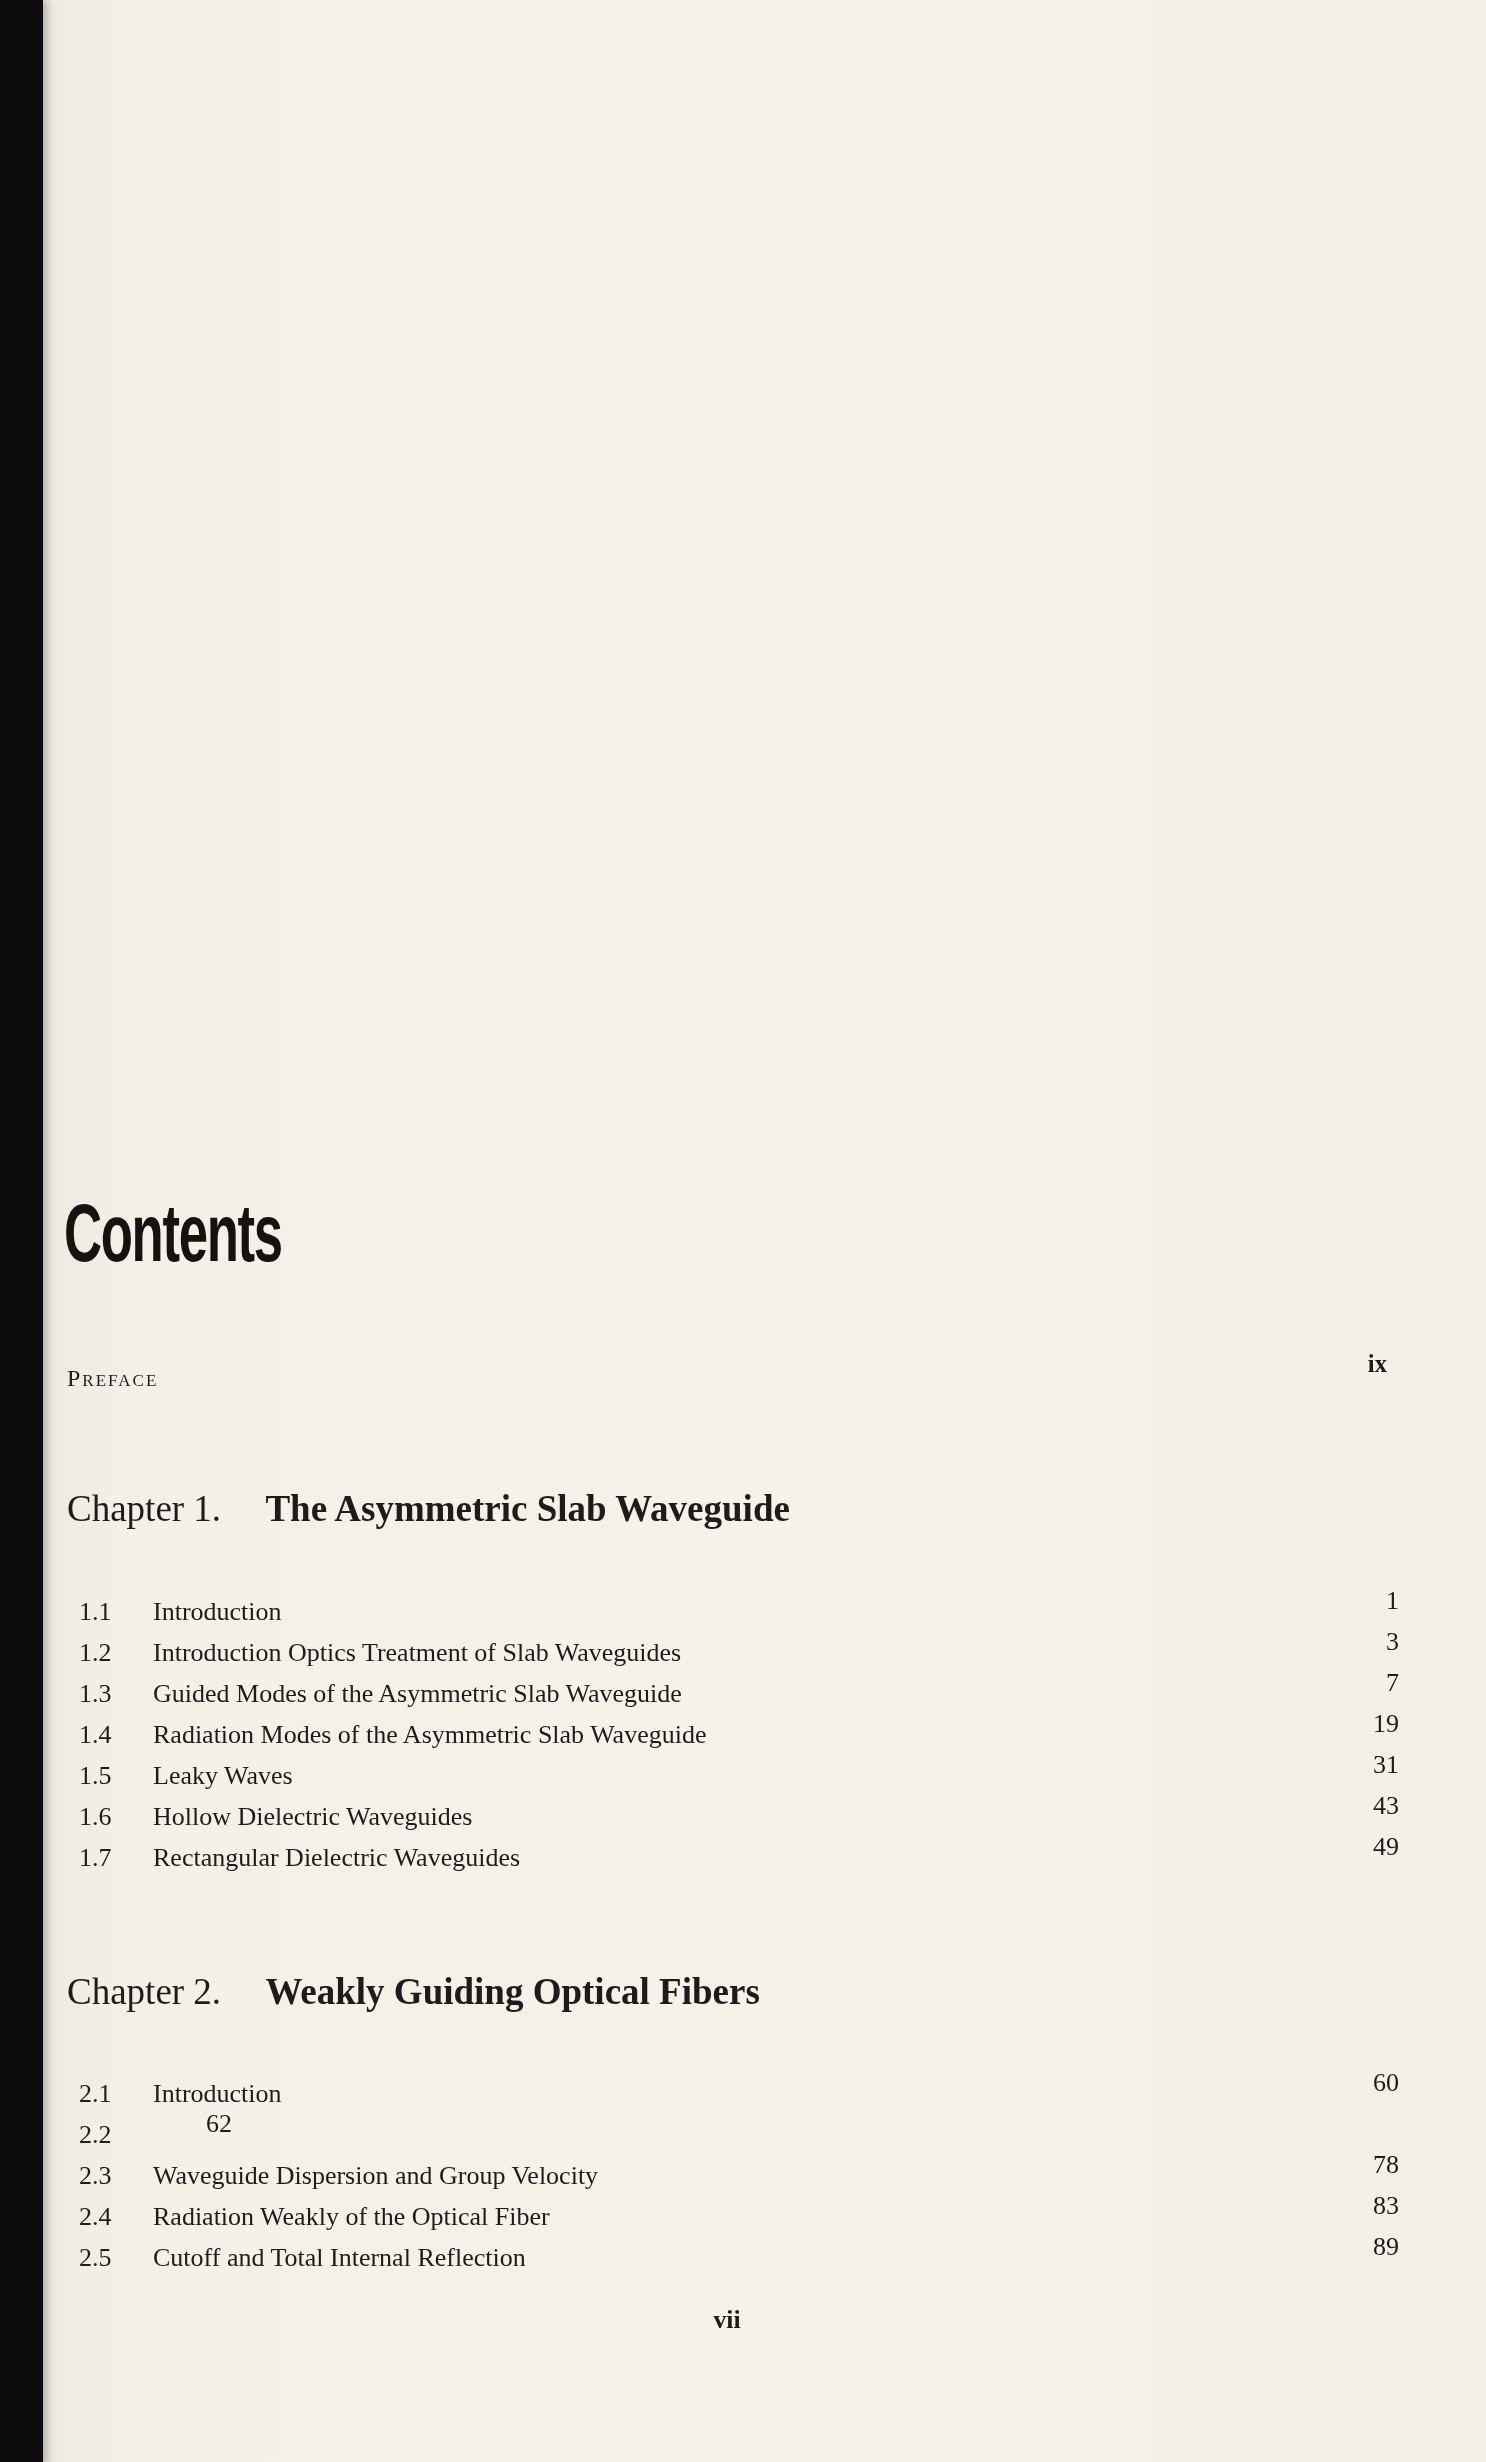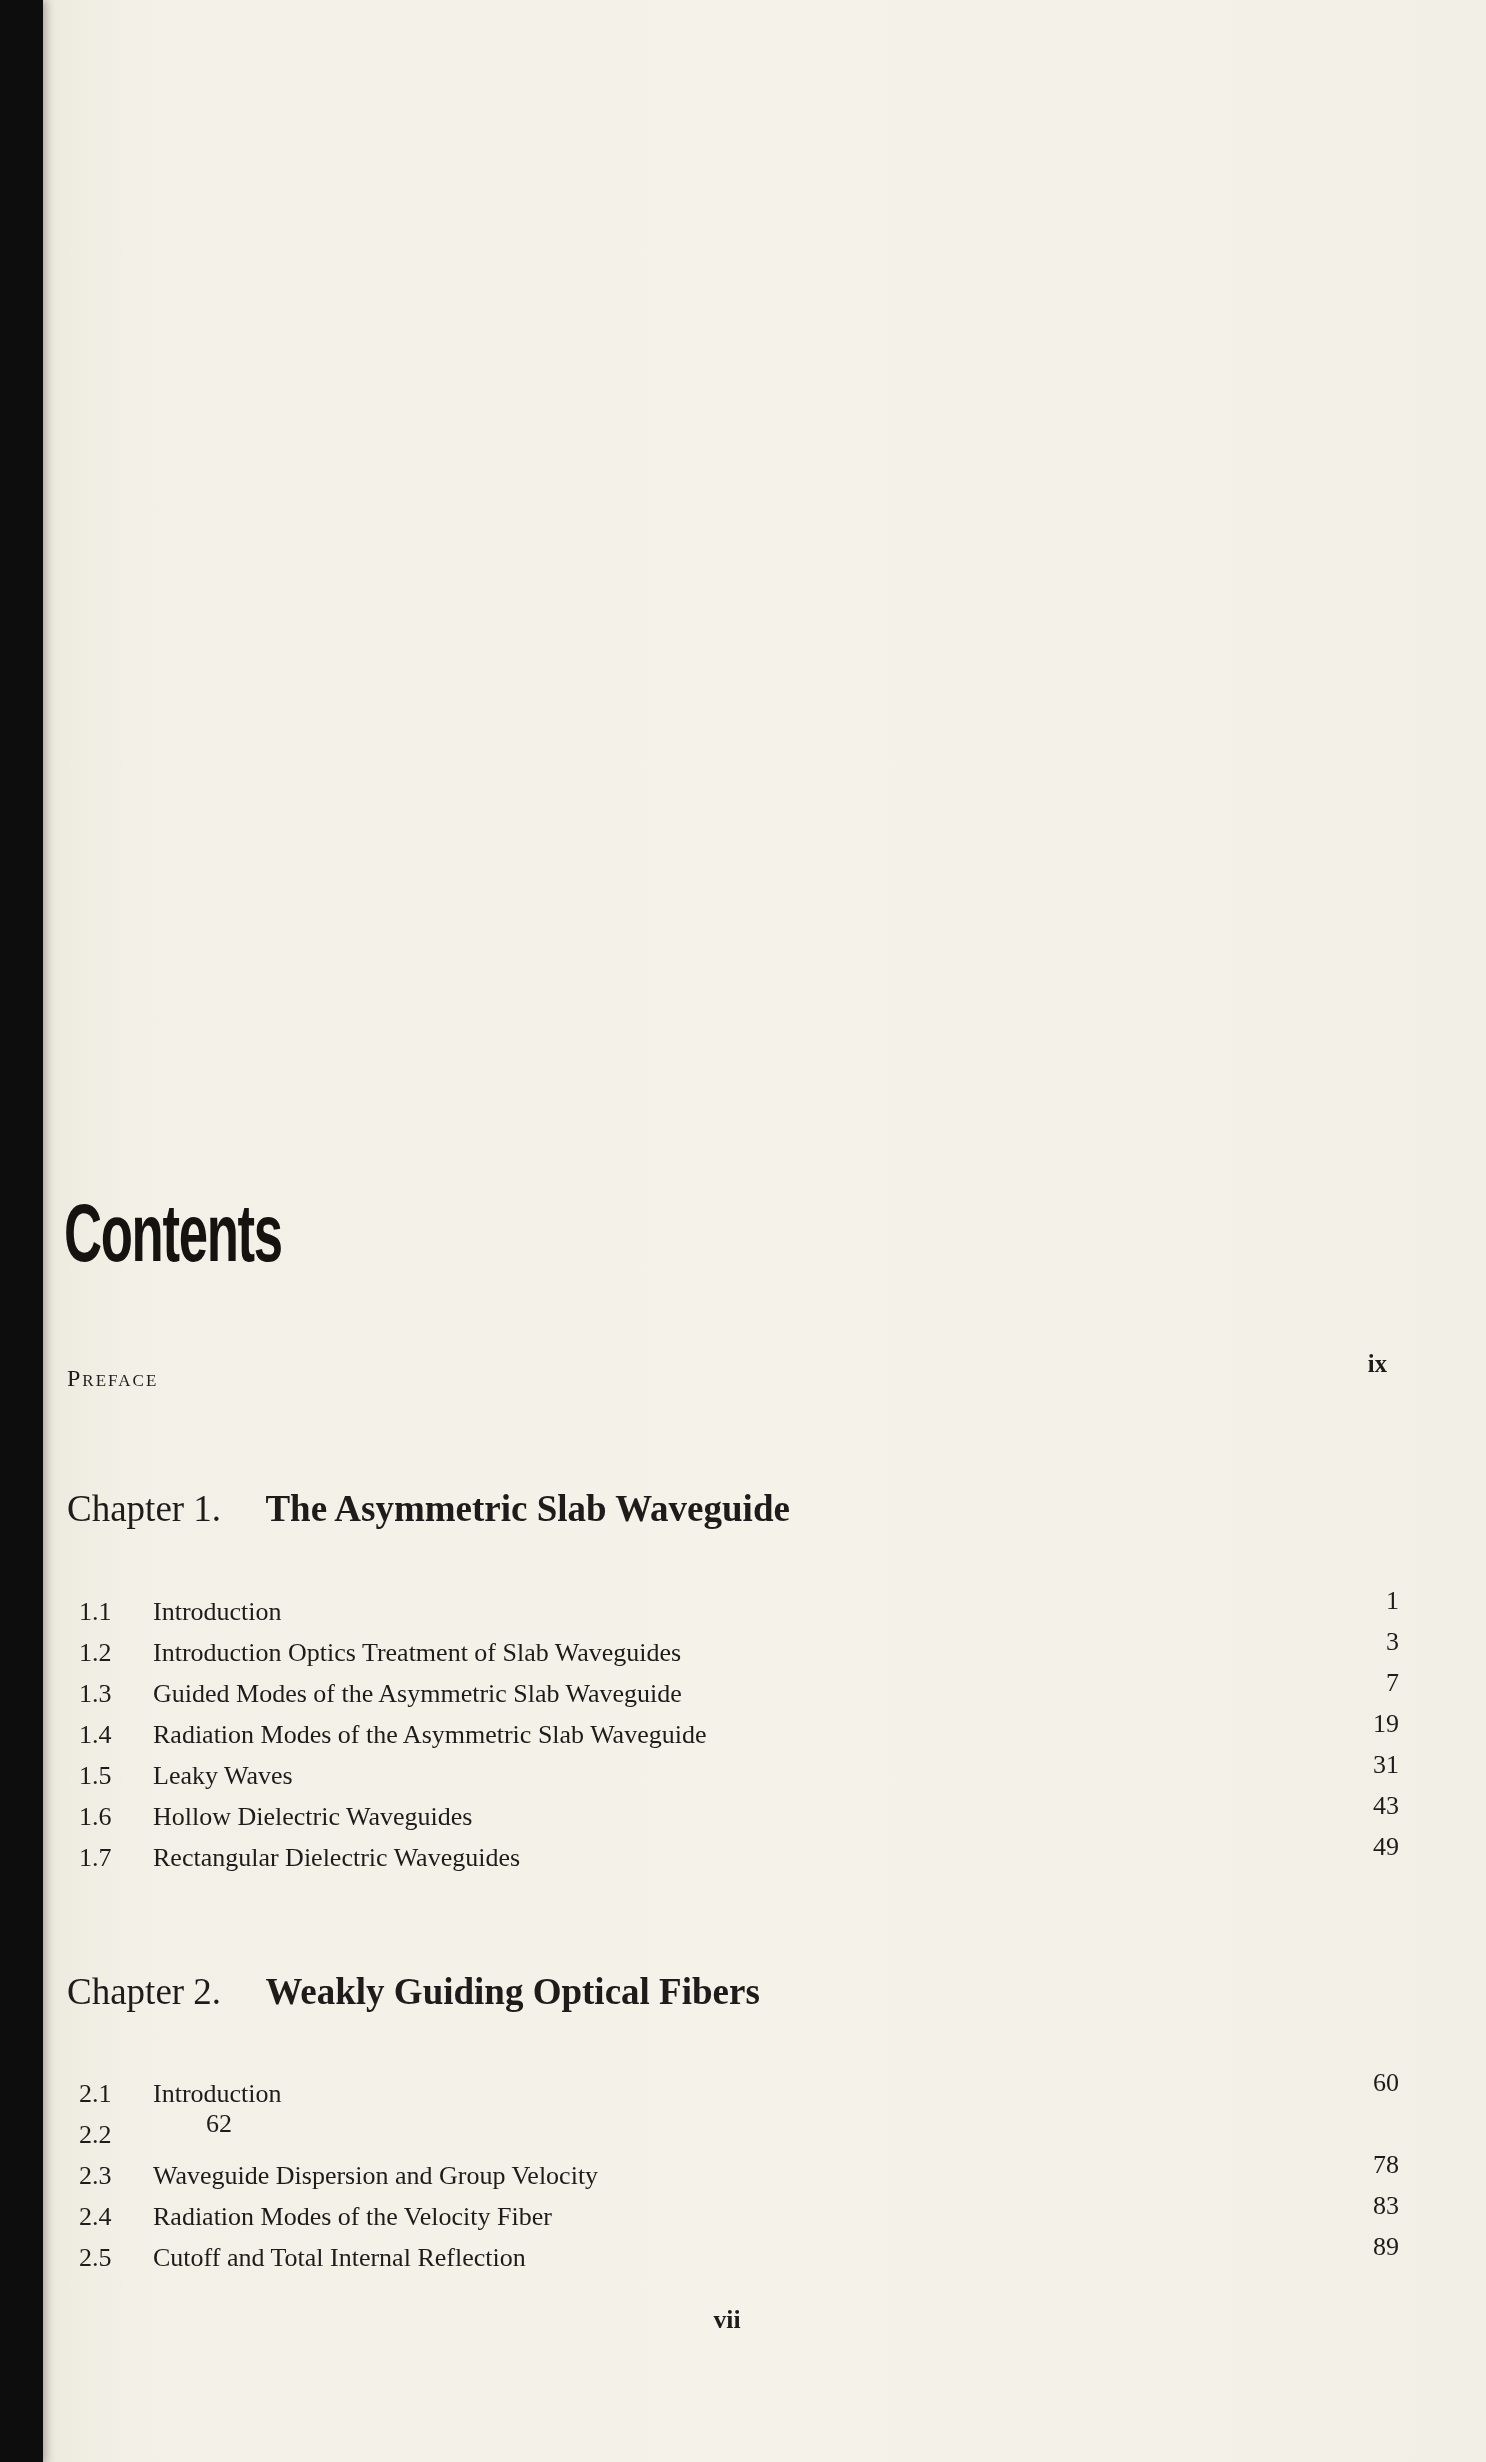--- a/index.html
+++ b/index.html
@@ -186,21 +186,21 @@
     <span class="toc-num">2.2</span>
     <span class="toc-page">62</span>
   </div>
   <div class="toc-row">
     <span class="toc-num">2.3</span>
     <span class="toc-title">Waveguide Dispersion and Group Velocity</span>
     <span class="toc-page">78</span>
   </div>
   <div class="toc-row">
     <span class="toc-num">2.4</span>
-    <span class="toc-title">Radiation Modes of the Velocity Fiber</span>
+    <span class="toc-title">Radiation Weakly of the Optical Fiber</span>
     <span class="toc-page">83</span>
   </div>
   <div class="toc-row">
     <span class="toc-num">2.5</span>
     <span class="toc-title">Cutoff and Total Internal Reflection</span>
     <span class="toc-page">89</span>
   </div>
 </div>
 
 <div class="folio">vii</div>

